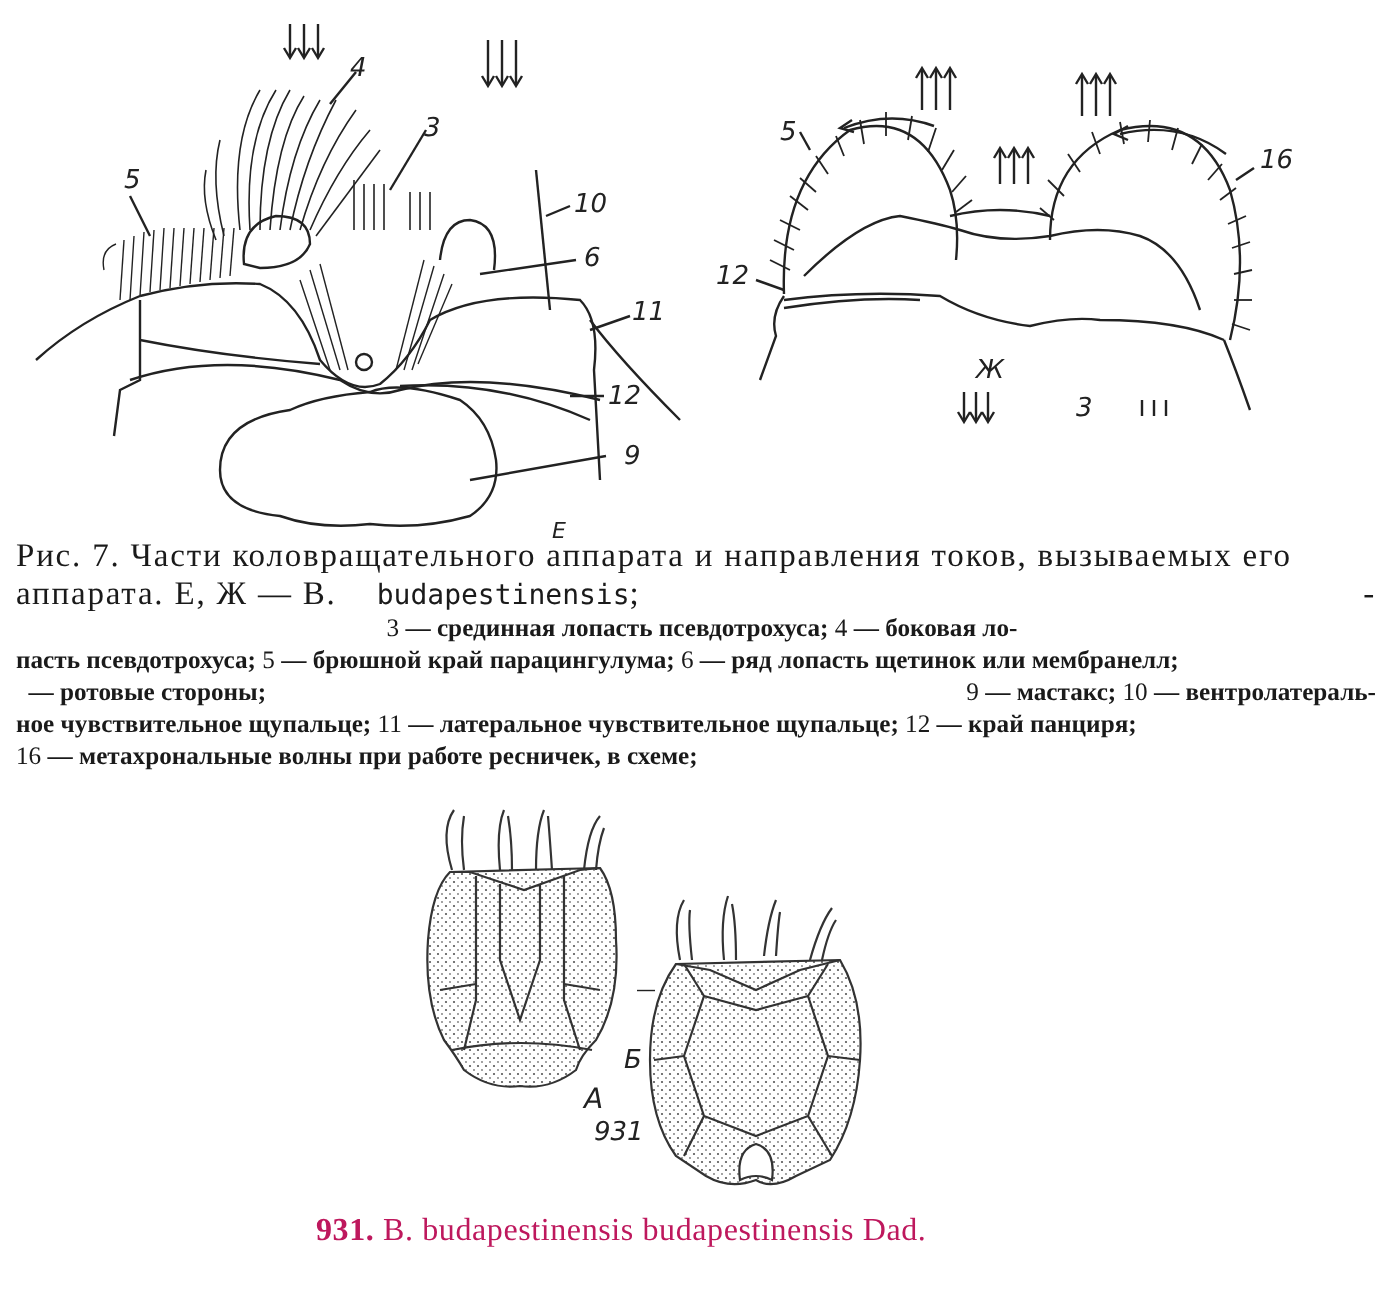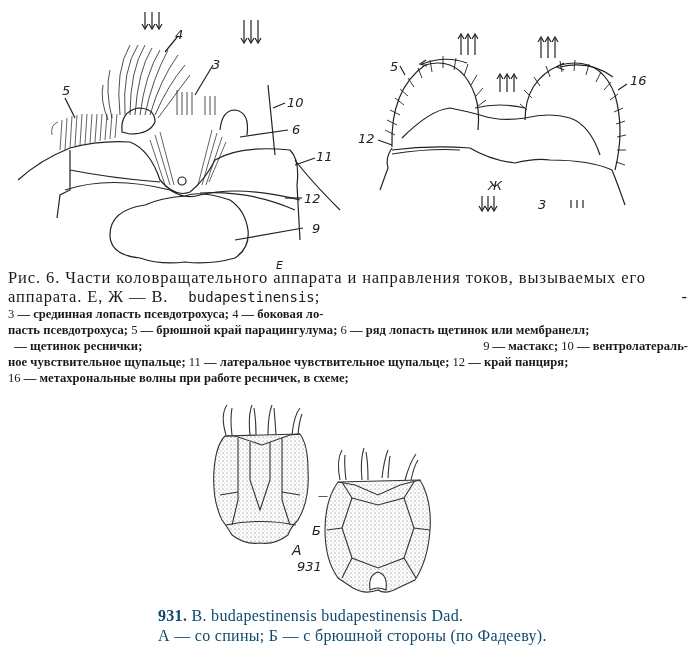--- a/index.html
+++ b/index.html
@@ -4,22 +4,22 @@
 <style>
   html, body { margin: 0; padding: 0; background: #ffffff; }
   body { width: 700px; height: 658px; position: relative; overflow: hidden; font-family: "DejaVu Serif", serif; color: #1a1a1a; }
   .fig { position: absolute; }
   .lbl { position: absolute; font-family: "DejaVu Sans", sans-serif; font-style: italic; font-size: 13px; color: #222; line-height: 1; }
   .cap { position: absolute; left: 8px; width: 686px; font-family: "Liberation Serif", serif; color: #1a1a1a; }
   .cap1 { top: 268px; font-size: 16.5px; line-height: 19px; letter-spacing: 0.9px; }
   .cap2 { top: 306px; font-size: 12.6px; line-height: 16px; font-weight: bold; }
   .ital { font-weight: normal; }
   .line { display: block; white-space: nowrap; }
-  .r { text-align: left; }
-  .bottom-cap { position: absolute; left: 158px; top: 606px; font-family: "Liberation Serif", serif; font-size: 16px; line-height: 20px; letter-spacing: 0.3px; color: #0c4a6e; }
+  .r { text-align: center; }
+  .bottom-cap { position: absolute; left: 158px; top: 606px; font-family: "Liberation Serif", serif; font-size: 16px; line-height: 20px; letter-spacing: 0.3px; color: #be185d; }
   .bold { font-weight: bold; }
 </style>
 </head>
 <body>
 
 <div class="fig" style="left:0;top:0;width:345px;height:265px;">
   <svg width="345" height="265" viewBox="0 0 345 265">
     <g stroke="#222" fill="none" stroke-width="1.2">
 
       <g>
@@ -205,32 +205,32 @@
     </g>
   </svg>
   <span class="lbl" style="left:40px;top:40px;">5</span>
   <span class="lbl" style="left:280px;top:54px;">16</span>
   <span class="lbl" style="left:8px;top:112px;">12</span>
   <span class="lbl" style="left:138px;top:159px;">Ж</span>
   <span class="lbl" style="left:188px;top:178px;">3</span>
 </div>
 
 <div class="cap cap1">
-  <span class="line">Рис. 6. Части коловращательного аппарата и направления токов, вызываемых его</span>
+  <span class="line">Рис. 7. Части коловращательного аппарата и направления токов, вызываемых его</span>
   <span class="line" style="position:relative;">
     <span>аппарата. </span><span class="ital">Е, Ж — В.</span>
     <span class="ital" style="font-family:'DejaVu Sans Mono',monospace;font-size:14px;letter-spacing:0;margin-left:15px;">budapestinensis</span><span>;</span>
     <span style="position:absolute;right:6px;">-</span>
   </span>
 </div>
 
 <div class="cap cap2">
   <span class="line r"><span class="ital">3</span><span> — срединная лопасть псевдотрохуса; </span><span class="ital">4</span><span> — боковая ло-</span></span>
   <span class="line"><span>пасть псевдотрохуса; </span><span class="ital">5</span><span> — брюшной край парацингулума; </span><span class="ital">6</span><span> — ряд лопасть щетинок или мембранелл;</span></span>
-  <span class="line" style="position:relative;"><span style="white-space:pre;">  — щетинок реснички;</span><span style="position:absolute;right:6px;"><span class="ital">9</span><span> — мастакс; </span><span class="ital">10</span><span> — вентролатераль-</span></span></span>
+  <span class="line" style="position:relative;"><span style="white-space:pre;">  — ротовые стороны;</span><span style="position:absolute;right:6px;"><span class="ital">9</span><span> — мастакс; </span><span class="ital">10</span><span> — вентролатераль-</span></span></span>
   <span class="line"><span>ное чувствительное щупальце; </span><span class="ital">11</span><span> — латеральное чувствительное щупальце; </span><span class="ital">12</span><span> — край панциря;</span></span>
   <span class="line"><span class="ital">16</span><span> — метахрональные волны при работе ресничек, в схеме;</span></span>
 </div>
 
 <div class="fig" style="left:190px;top:400px;width:260px;height:200px;">
   <svg width="260" height="200" viewBox="0 0 260 200">
     <defs>
       <pattern id="dots" width="4" height="4" patternUnits="userSpaceOnUse">
         <circle cx="1" cy="1" r="0.55" fill="#555"></circle>
           <circle cx="3" cy="3" r="0.45" fill="#777"></circle>
@@ -261,14 +261,13 @@
     </g>
   </svg>
   <span class="lbl" style="left:128px;top:91px;font-style:normal;font-size:10px;">—</span>
   <span class="lbl" style="left:122px;top:124px;">Б</span>
   <span class="lbl" style="left:102px;top:143px;font-size:14px;">А</span>
   <span class="lbl" style="left:107px;top:160px;">931</span>
 </div>
 
 <div class="bottom-cap">
   <span class="line"><span class="bold">931.</span> <span class="ital">B.</span> <span class="ital">budapestinensis budapestinensis</span> <span>Dad.</span></span>
-  <span class="line"><span class="ital">А</span><span> — со спины; </span><span class="ital">Б</span><span> — с брюшной стороны (по Фадееву).</span></span>
 </div>
 
 </body></html>

